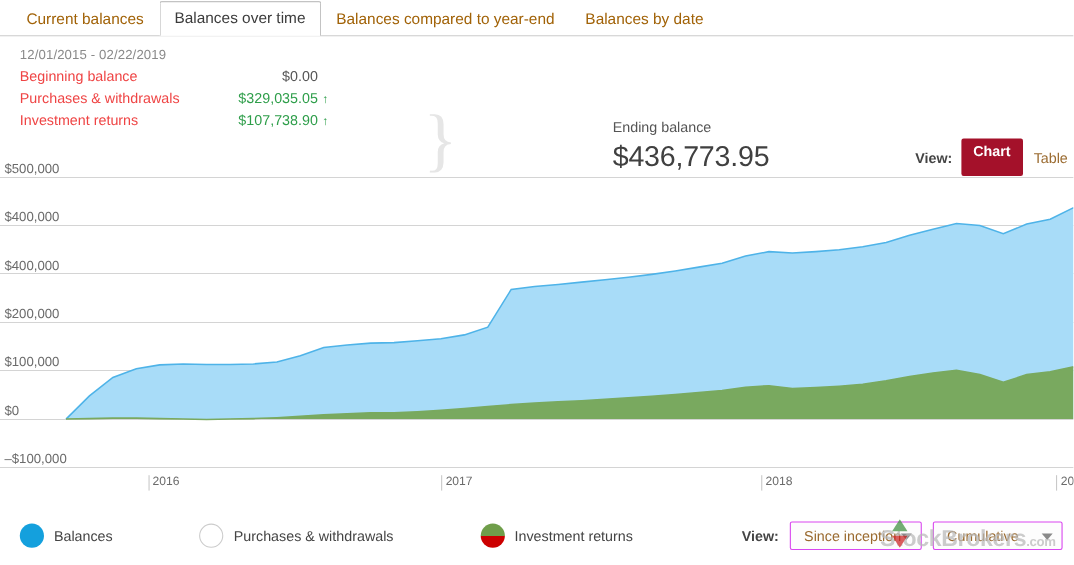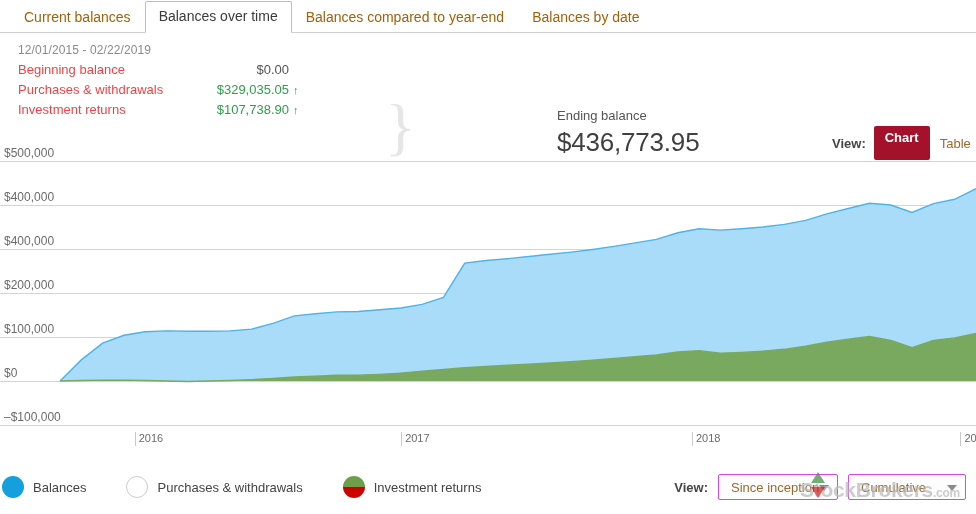--- a/index.html
+++ b/index.html
@@ -128,22 +128,22 @@
     top: 292px;
     padding-left: 3px;
     border-left: 1px solid #c9c9c9;
     height: 14px;
     line-height: 13px;
   }
 
   
   .legend {
     position: absolute;
-    left: 2px; top: 476px;
-    display: flex; align-items: flex-start;
+    left: 18px; top: 476px;
+    display: flex; align-items: flex-start; gap: 39px;
   }
   .litem { display:flex; align-items:center; margin-right: 40px; cursor:pointer;}
   .lswatch {
     width: 22px; height: 22px; border-radius: 50%;
     margin-right: 9px; flex: 0 0 auto;
   }
   .lswatch.blue { background: #14a0dd; }
   .lswatch.hollow { background: #ffffff; border: 1px solid #cccccc; }
   .lswatch.split {
     background: linear-gradient(to bottom, #6f9e4a 0%, #6f9e4a 50%, #cc0000 50%, #cc0000 100%);

